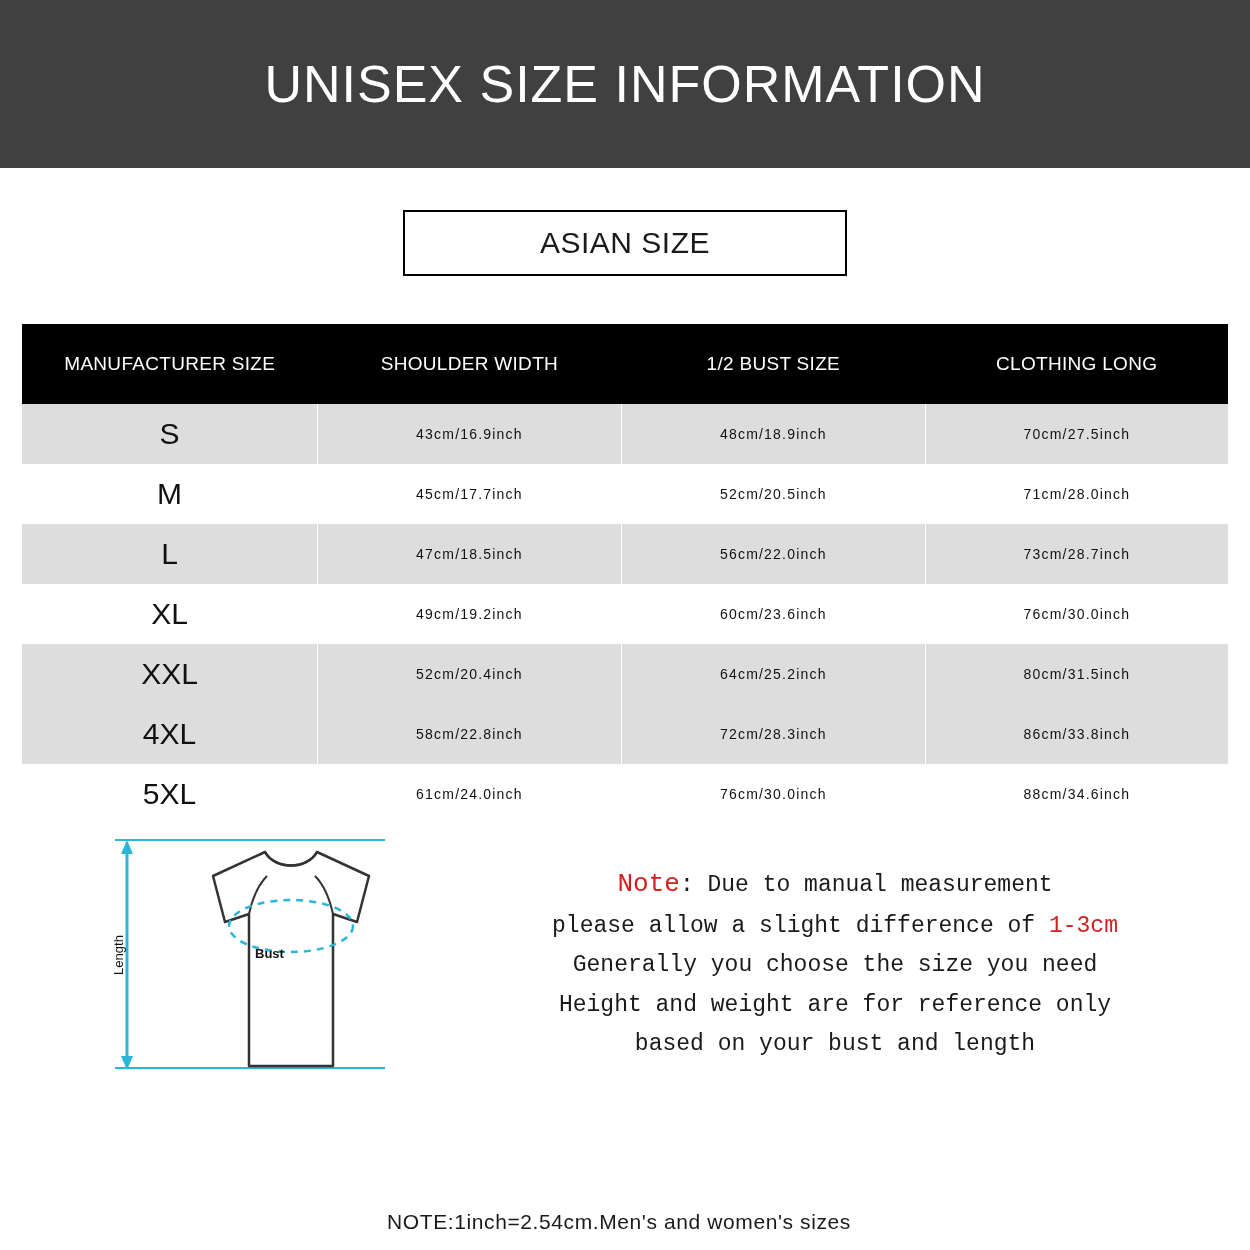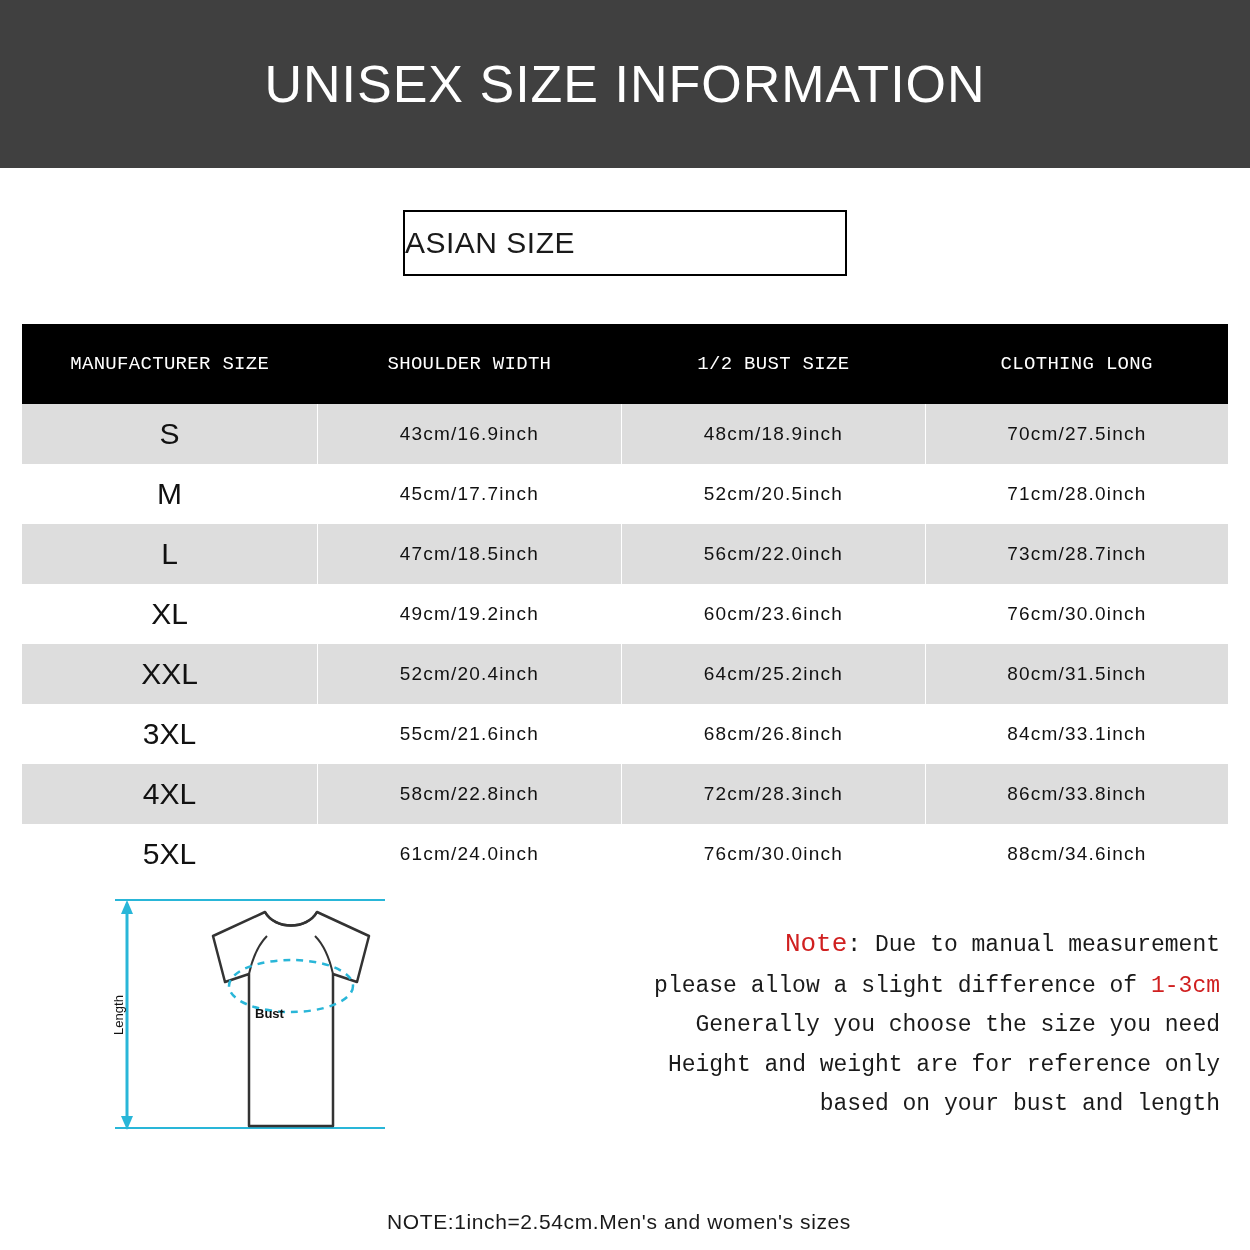--- a/index.html
+++ b/index.html
@@ -36,20 +36,21 @@
     display: flex;
     justify-content: center;
     margin-top: 42px;
   }
   .asian-box {
     width: 440px;
     height: 62px;
     border: 2px solid #000000;
     display: flex;
     align-items: center;
+    justify-content: center;
     font-size: 30px;
     color: #1a1a1a;
     letter-spacing: 0.5px;
   }
 
   
   .table-wrap {
     margin: 48px 22px 0 22px;
     width: 1206px;
   }
@@ -62,27 +63,26 @@
     background: #000000;
   }
   table.size-table thead th {
     color: #ffffff;
     font-weight: 400;
     font-size: 19px;
     height: 78px;
     letter-spacing: 0.3px;
     text-align: center;
     vertical-align: middle;
-    font-family: Liberation Mono, monospace;
   }
   table.size-table tbody td {
     text-align: center;
     vertical-align: middle;
     height: 58px;
-    font-size: 19px;
+    font-size: 14px;
     color: #111111;
     letter-spacing: 1.2px;
     border-right: 1px solid #ffffff;
   }
   table.size-table tbody td:last-child { border-right: none; }
   table.size-table tbody td.size-cell {
     font-size: 30px;
     letter-spacing: 0px;
   }
   table.size-table tbody tr.row-odd td { background: #dddddd; }
@@ -105,21 +105,21 @@
     left: 95px;
     top: 0;
     width: 380px;
     height: 250px;
   }
   .note-area {
     position: absolute;
     left: 450px;
     top: 32px;
     width: 770px;
-    text-align: right;
+    text-align: center;
     font-family: "Liberation Mono", monospace;
     font-size: 23px;
     color: #1a1a1a;
     line-height: 1.72;
   }
   .note-area .note-label {
     color: #d02020;
     font-size: 26px;
   }
   .note-area .red {
@@ -190,26 +190,20 @@
         <td>49cm/19.2inch</td>
         <td>60cm/23.6inch</td>
         <td>76cm/30.0inch</td>
       </tr>
       <tr class="row-odd">
         <td class="size-cell">XXL</td>
         <td>52cm/20.4inch</td>
         <td>64cm/25.2inch</td>
         <td>80cm/31.5inch</td>
       </tr>
-      <tr class="row-even">
-        <td class="size-cell">3XL</td>
-        <td>55cm/21.6inch</td>
-        <td>68cm/26.8inch</td>
-        <td>84cm/33.1inch</td>
-      </tr>
       <tr class="row-odd">
         <td class="size-cell">4XL</td>
         <td>58cm/22.8inch</td>
         <td>72cm/28.3inch</td>
         <td>86cm/33.8inch</td>
       </tr>
       <tr class="row-even">
         <td class="size-cell">5XL</td>
         <td>61cm/24.0inch</td>
         <td>76cm/30.0inch</td>

